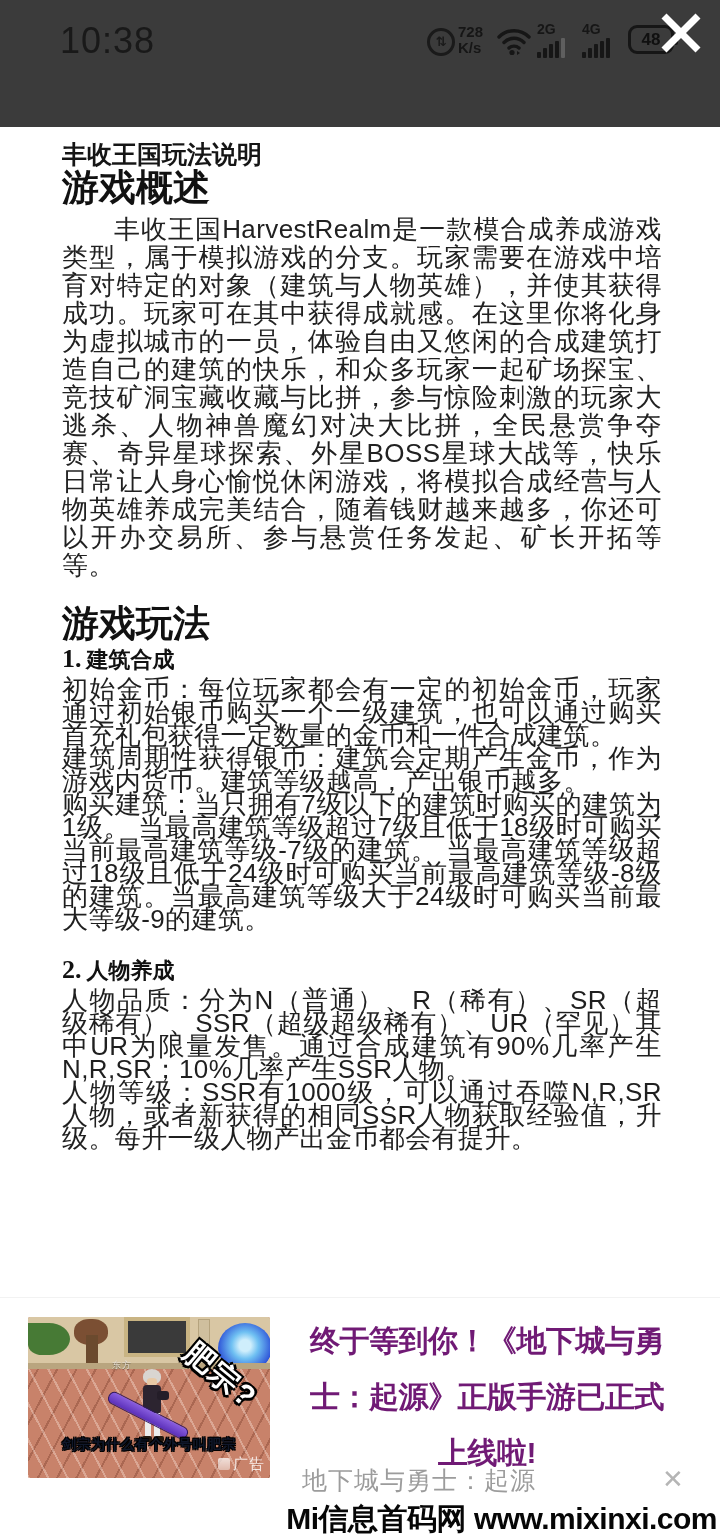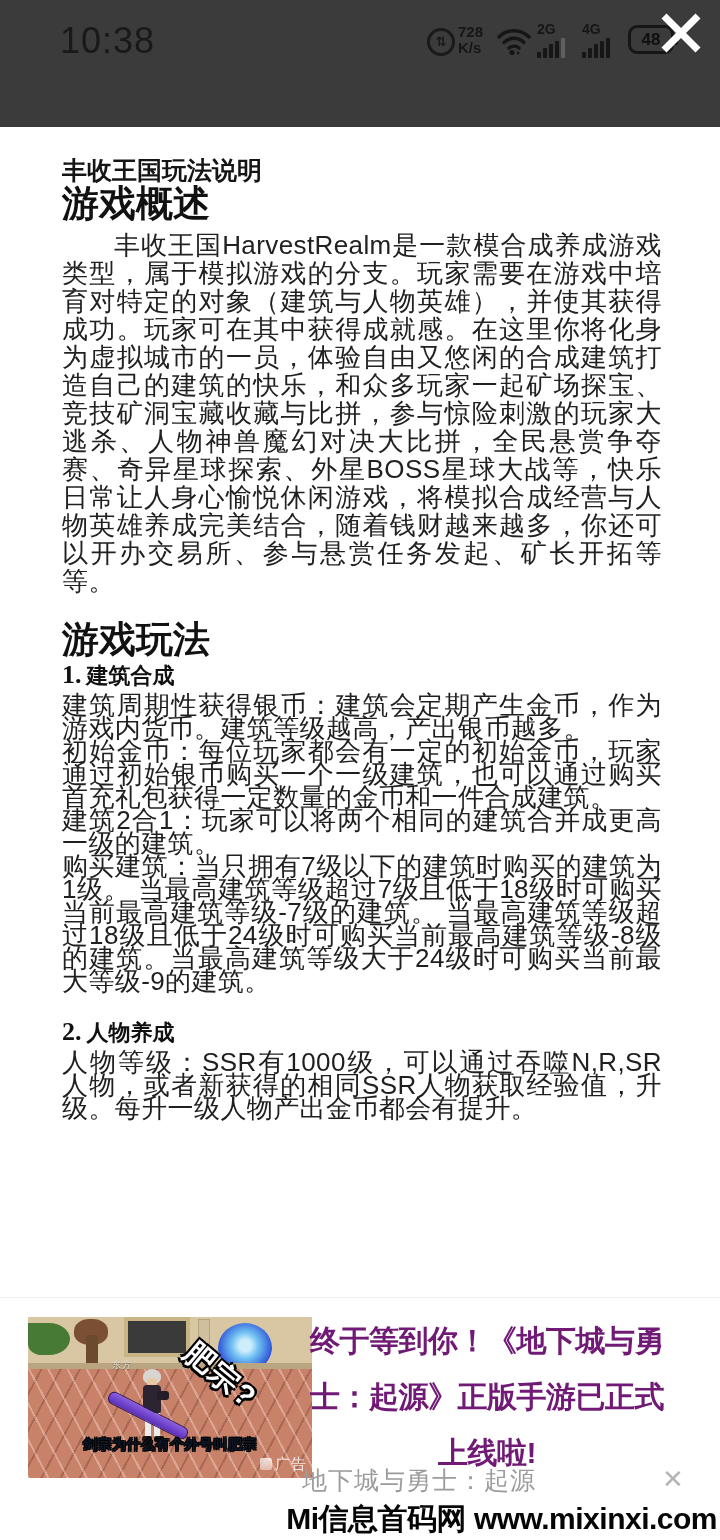--- a/index.html
+++ b/index.html
@@ -18,37 +18,37 @@
   .bars{display:flex;align-items:flex-end;height:20px;margin-top:2px;}
   .bars i{display:block;width:4px;margin-right:2px;background:#161616;border-radius:1px;}
   .bars i.dim{background:#5f5f5f;}
   .sb-batt{position:absolute;left:628px;top:25px;width:46px;height:29px;border:3px solid #161616;border-radius:9px;
            box-sizing:border-box;color:#101010;font-size:17px;font-weight:700;text-align:center;line-height:23px;}
   .sb-batt:after{content:"";position:absolute;right:-7px;top:7px;width:4px;height:10px;background:#161616;border-radius:0 2px 2px 0;}
   .sb-close{position:absolute;left:656px;top:8px;width:50px;height:50px;z-index:9;cursor:pointer;}
 
   
   .content{position:absolute;left:0;top:127px;width:720px;height:1172px;background:#fff;overflow:hidden;
-           padding:13px 58px 0 62px;box-sizing:border-box;color:#212121;margin-top:16px;}
+           padding:13px 58px 0 62px;box-sizing:border-box;color:#212121;}
   .doc-title{font-size:25px;font-weight:700;line-height:28px;color:#151515;}
   .h1{font-size:37px;font-weight:700;line-height:40px;color:#111;font-family:Liberation Serif, serif;}
   .h1.gap{margin-top:22px;line-height:38px;}
   .p-overview{margin-top:7px;font-size:26px;line-height:28px;text-indent:2em;letter-spacing:0.4px;text-align:justify;}
   .h2{margin-top:1px;line-height:29px;color:#111;}
   .h2 .num{font-family:"Liberation Serif","DejaVu Serif",serif;font-size:26px;font-weight:700;margin-right:5px;}
   .h2 .ttl{font-size:22px;font-weight:700;}
   .h2.second{margin-top:24px;}
   .body-block{margin-top:2px;}
   .body-block p{margin:0;font-size:26px;line-height:23px;letter-spacing:0.4px;text-align:justify;color:#1f1f1f;}
 
   
   .ad-panel{position:absolute;left:0;top:1297px;width:720px;height:243px;background:#fff;z-index:6;
             border-top:1px solid rgba(0,0,0,0.05);}
   .ad-image{position:absolute;left:28px;top:19px;width:242px;height:161px;overflow:hidden;border-radius:2px;cursor:pointer;
-            background:#c8826a;padding-left:42px;}
+            background:#c8826a;}
   .ad-wall{position:absolute;left:0;top:0;width:100%;height:52px;background:#d9c7a4;}
   .ad-wall:after{content:"";position:absolute;left:0;bottom:0;width:100%;height:6px;background:#b9a57f;}
   .ad-bush{position:absolute;left:0;top:6px;width:42px;height:32px;background:#477a35;border-radius:0 60% 60% 40%;}
   .ad-tree{position:absolute;left:46px;top:2px;width:34px;height:26px;background:#7b4f33;border-radius:45%;}
   .ad-trunk{position:absolute;left:58px;top:18px;width:12px;height:30px;background:#6b4a2e;}
   .ad-sign{position:absolute;left:96px;top:0;width:66px;height:40px;background:#3a3a3a;border:4px solid #c9b483;box-sizing:border-box;}
   .ad-pillar{position:absolute;left:170px;top:2px;width:12px;height:46px;background:#cfbf9e;border:1px solid #b5a37e;box-sizing:border-box;}
   .ad-portal{position:absolute;left:190px;top:6px;width:54px;height:50px;border-radius:50%;
              background:radial-gradient(circle at 50% 45%, #cfeefc 0 15%, #6fc0f2 35%, #2f55d8 70%, rgba(47,85,216,0) 72%);}
   .ad-floor{position:absolute;left:0;top:52px;width:100%;height:109px;background-color:#c8826a;
@@ -146,30 +146,30 @@
 
     <div class="h1">游戏概述</div>
     <p class="p-overview">丰收王国HarvestRealm是一款模合成养成游戏类型，属于模拟游戏的分支。玩家需要在游戏中培育对特定的对象（建筑与人物英雄），并使其获得成功。玩家可在其中获得成就感。在这里你将化身为虚拟城市的一员，体验自由又悠闲的合成建筑打造自己的建筑的快乐，和众多玩家一起矿场探宝、竞技矿洞宝藏收藏与比拼，参与惊险刺激的玩家大逃杀、人物神兽魔幻对决大比拼，全民悬赏争夺赛、奇异星球探索、外星BOSS星球大战等，快乐日常让人身心愉悦休闲游戏，将模拟合成经营与人物英雄养成完美结合，随着钱财越来越多，你还可以开办交易所、参与悬赏任务发起、矿长开拓等等。</p>
 
     <div class="h1 gap">游戏玩法</div>
 
     <div class="h2">
       <span class="num">1.</span><span class="ttl">建筑合成</span>
     </div>
     <div class="body-block">
+      <p>初始金币：每位玩家都会有一定的初始金币，玩家通过初始银币购买一个一级建筑，也可以通过购买首充礼包获得一定数量的金币和一件合成建筑。</p>
       <p>建筑周期性获得银币：建筑会定期产生金币，作为游戏内货币。建筑等级越高，产出银币越多。</p>
-      <p>初始金币：每位玩家都会有一定的初始金币，玩家通过初始银币购买一个一级建筑，也可以通过购买首充礼包获得一定数量的金币和一件合成建筑。</p>
-      <p>建筑2合1：玩家可以将两个相同的建筑合并成更高一级的建筑。</p>
       <p>购买建筑：当只拥有7级以下的建筑时购买的建筑为1级。 当最高建筑等级超过7级且低于18级时可购买当前最高建筑等级-7级的建筑。 当最高建筑等级超过18级且低于24级时可购买当前最高建筑等级-8级的建筑。当最高建筑等级大于24级时可购买当前最大等级-9的建筑。</p>
     </div>
 
     <div class="h2 second">
       <span class="num">2.</span><span class="ttl">人物养成</span>
     </div>
     <div class="body-block">
+      <p>人物品质：分为N（普通）、R（稀有）、SR（超级稀有）、SSR（超级超级稀有）、UR（罕见）其中UR为限量发售。通过合成建筑有90%几率产生N,R,SR；10%几率产生SSR人物。</p>
       <p>人物等级：SSR有1000级，可以通过吞噬N,R,SR人物，或者新获得的相同SSR人物获取经验值，升级。每升一级人物产出金币都会有提升。</p>
 
     </div>
   </div>
 
   <div class="ad-panel">
 
     <div class="ad-image">
       <div class="ad-wall">
         <div class="ad-bush"></div>

